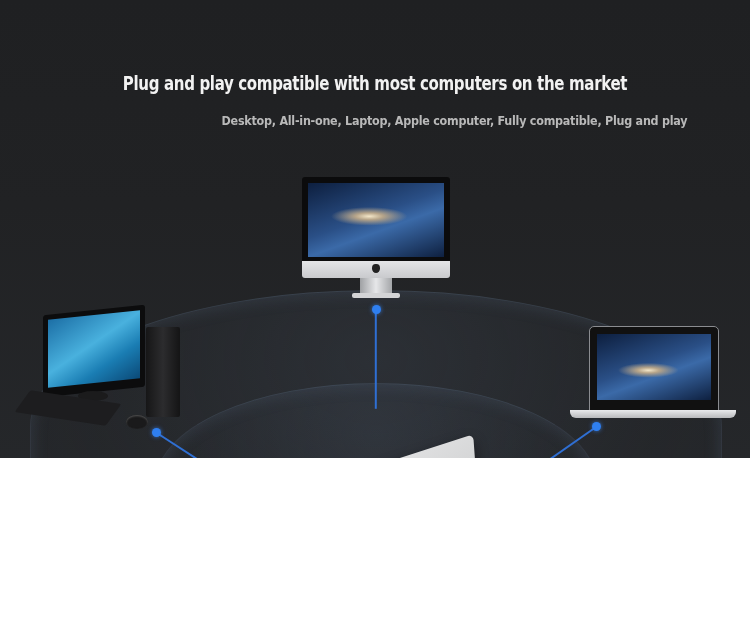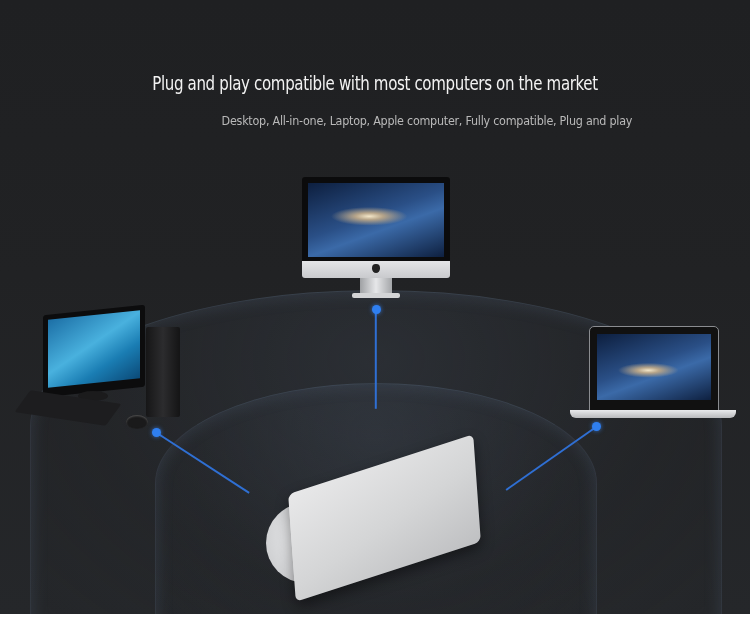--- a/index.html
+++ b/index.html
@@ -1,20 +1,21 @@
 <!DOCTYPE html>
 <html><head>
 <meta charset="utf-8">
 <style>
   html, body { margin: 0; padding: 0; background: #fff; }
   body { width: 750px; height: 619px; position: relative; overflow: hidden; font-family: "Liberation Sans", sans-serif; }
   .stage {
-    position: absolute; left: 0; top: 0; width: 750px; height: 614px;
+    position: absolute; left: 0; top: 0; width: 750px; height: 458px;
     background: linear-gradient(180deg, #1f2022 0%, #212224 45%, #25272a 100%);
     overflow: hidden;
+    font-weight: bold;
   }
   .arch {
     position: absolute; border-radius: 50% 50% 0 0 / 40% 40% 0 0;
     background: radial-gradient(ellipse at 50% 20%, rgba(60,68,80,0.35) 0%, rgba(40,44,50,0.15) 60%, rgba(30,32,36,0) 100%);
     box-shadow: inset 0 0 18px rgba(120,150,190,0.18);
     border-top: 1px solid rgba(110,130,160,0.25);
     border-left: 1px solid rgba(110,130,160,0.18);
     border-right: 1px solid rgba(110,130,160,0.18);
   }
   .arch.outer { left: 30px; top: 290px; width: 690px; height: 340px; }

